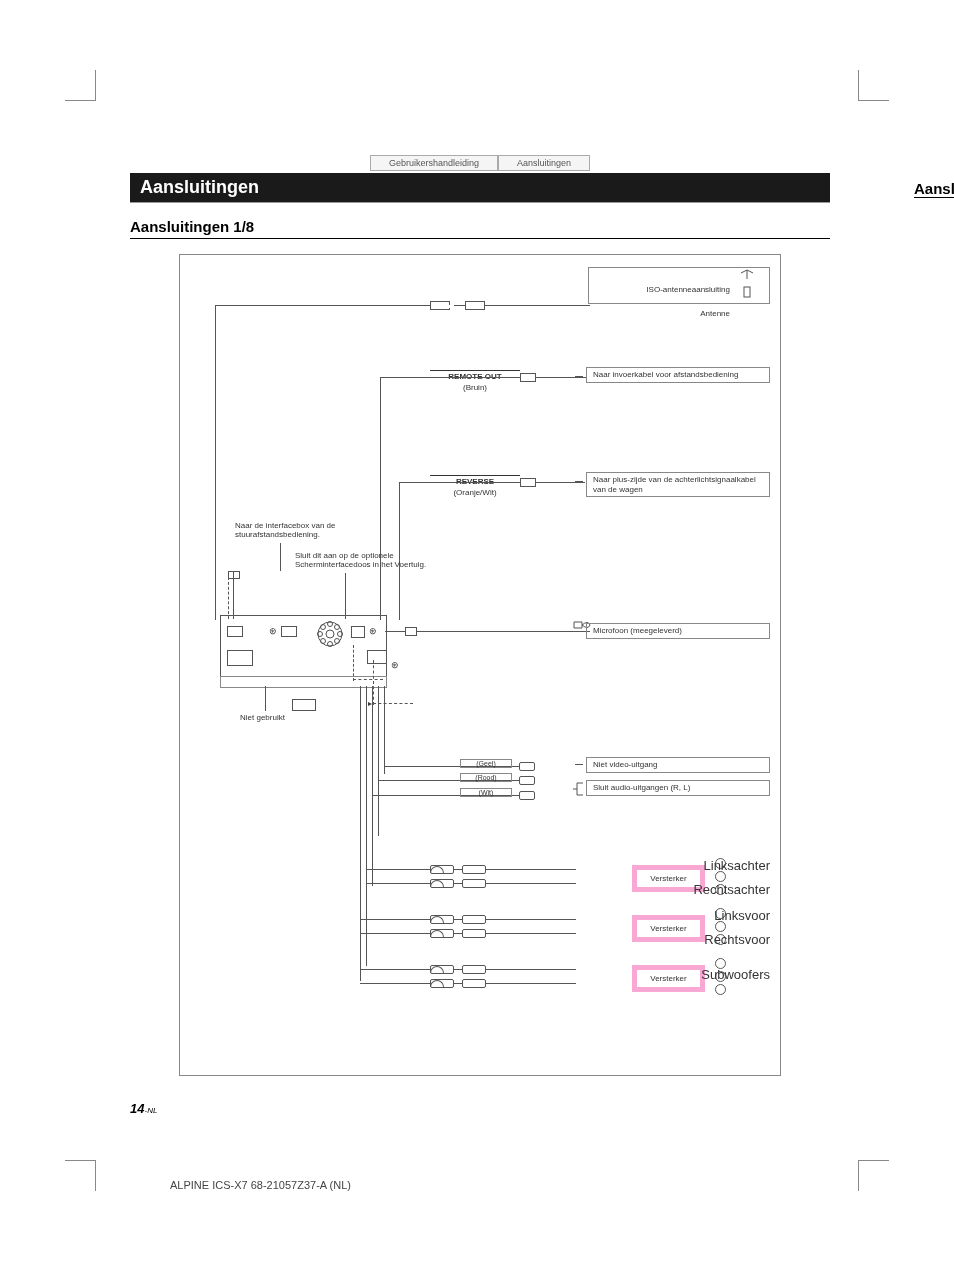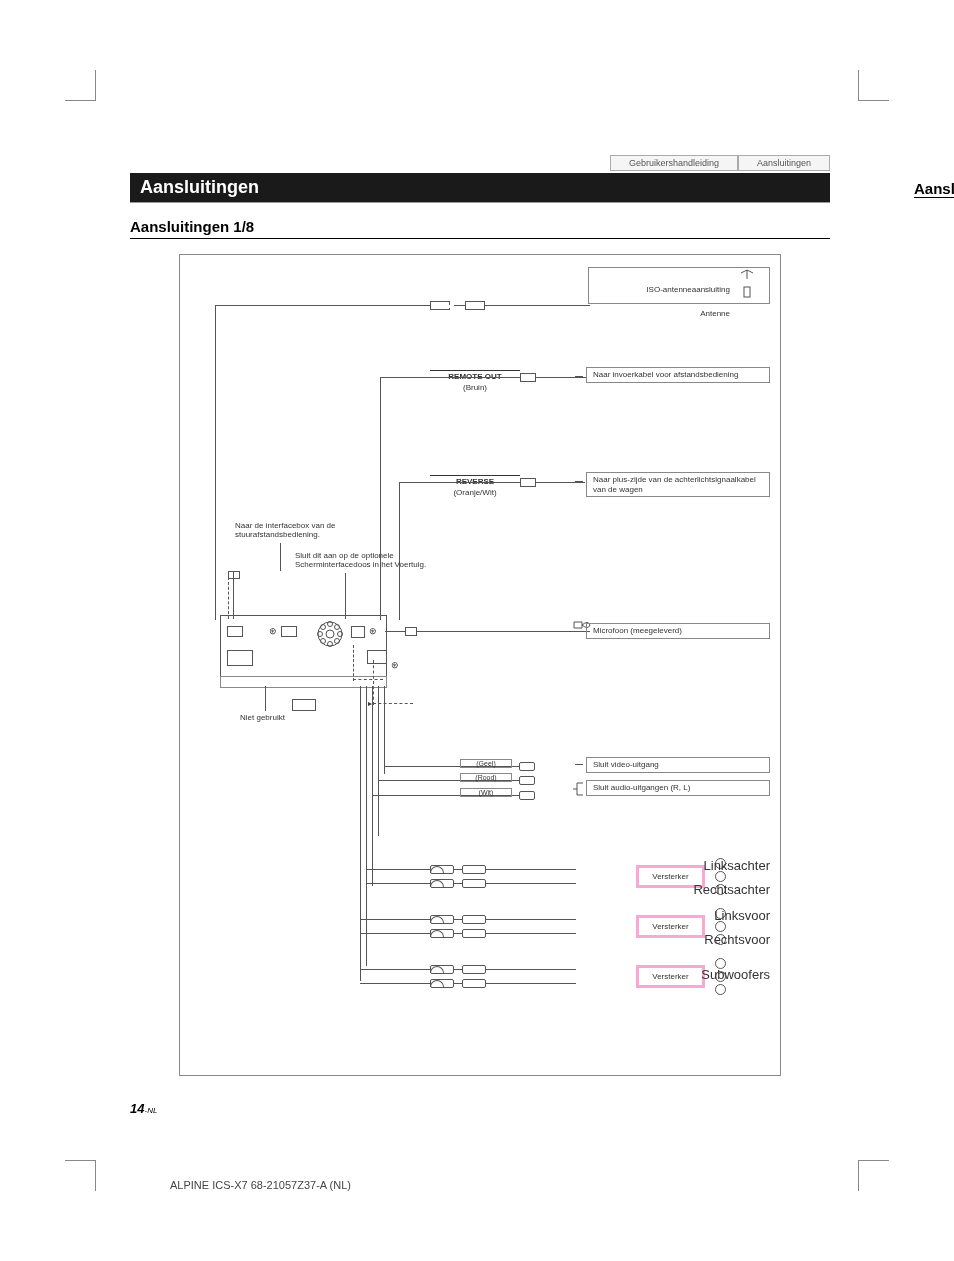--- a/index.html
+++ b/index.html
@@ -23,21 +23,21 @@
 
   .page {
     position: absolute;
     top: 155px;
     left: 130px;
     width: 700px;
   }
 
   .header-tabs {
     display: flex;
-    justify-content: flex-end;
+    justify-content: center;
     gap: 0;
     font-size: 9px;
     color: #555;
     margin-bottom: 2px;
   }
   .header-tab {
     border: 1px solid #aaa;
     padding: 2px 18px;
     background: #f5f5f5;
   }
@@ -112,21 +112,21 @@
   }
   .rca-plug {
     width: 22px; height: 7px;
     background: #fff;
     border: 1px solid #555;
     border-radius: 2px;
     display:inline-block;
   }
 
   .amp-box {
-    border: 3px solid #f9a8d4;
+    border: 5px solid #f9a8d4;
     position: absolute;
     right: 75px;
     width: 55px;
     padding: 4px 4px;
     text-align: center;
     font-size: 8px;
     margin-left: 48px;
   }
 
   .speaker {
@@ -315,21 +315,21 @@
     <div class="label" style="left:280px; top:504px; width:50px; text-align:center; border:1px solid #888; font-size:7px;">(Geel)</div>
     <div class="label" style="left:280px; top:518px; width:50px; text-align:center; border:1px solid #888; font-size:7px;">(Rood)</div>
     <div class="label" style="left:280px; top:533px; width:50px; text-align:center; border:1px solid #888; font-size:7px;">(Wit)</div>
 
     <div class="small-rect" style="top:507px; left:339px; width:14px; height:7px; border-radius:2px;"></div>
     <div class="small-rect" style="top:521px; left:339px; width:14px; height:7px; border-radius:2px;"></div>
     <div class="small-rect" style="top:536px; left:339px; width:14px; height:7px; border-radius:2px;"></div>
 
     <div class="ref-box" style="top:502px;">
       <div class="hline" style="left:-12px; top:6px; width:8px;"></div>
-      <span>Sluit video-uitgang</span>
+      <span>Niet video-uitgang</span>
     </div>
     <div class="ref-box" style="top:525px;">
       <svg style="position:absolute; left:-14px; top:0;" width="12" height="16">
         <path d="M10 2 L4 2 L4 14 L10 14 M0 8 L4 8" stroke="#555" fill="none"></path>
       </svg>
       <span>Sluit audio-uitgangen (R, L)</span>
     </div>
 
     <div class="hline" style="top:614px; left:186px; width:210px;"></div>
     <div class="hline" style="top:628px; left:186px; width:210px;"></div>

